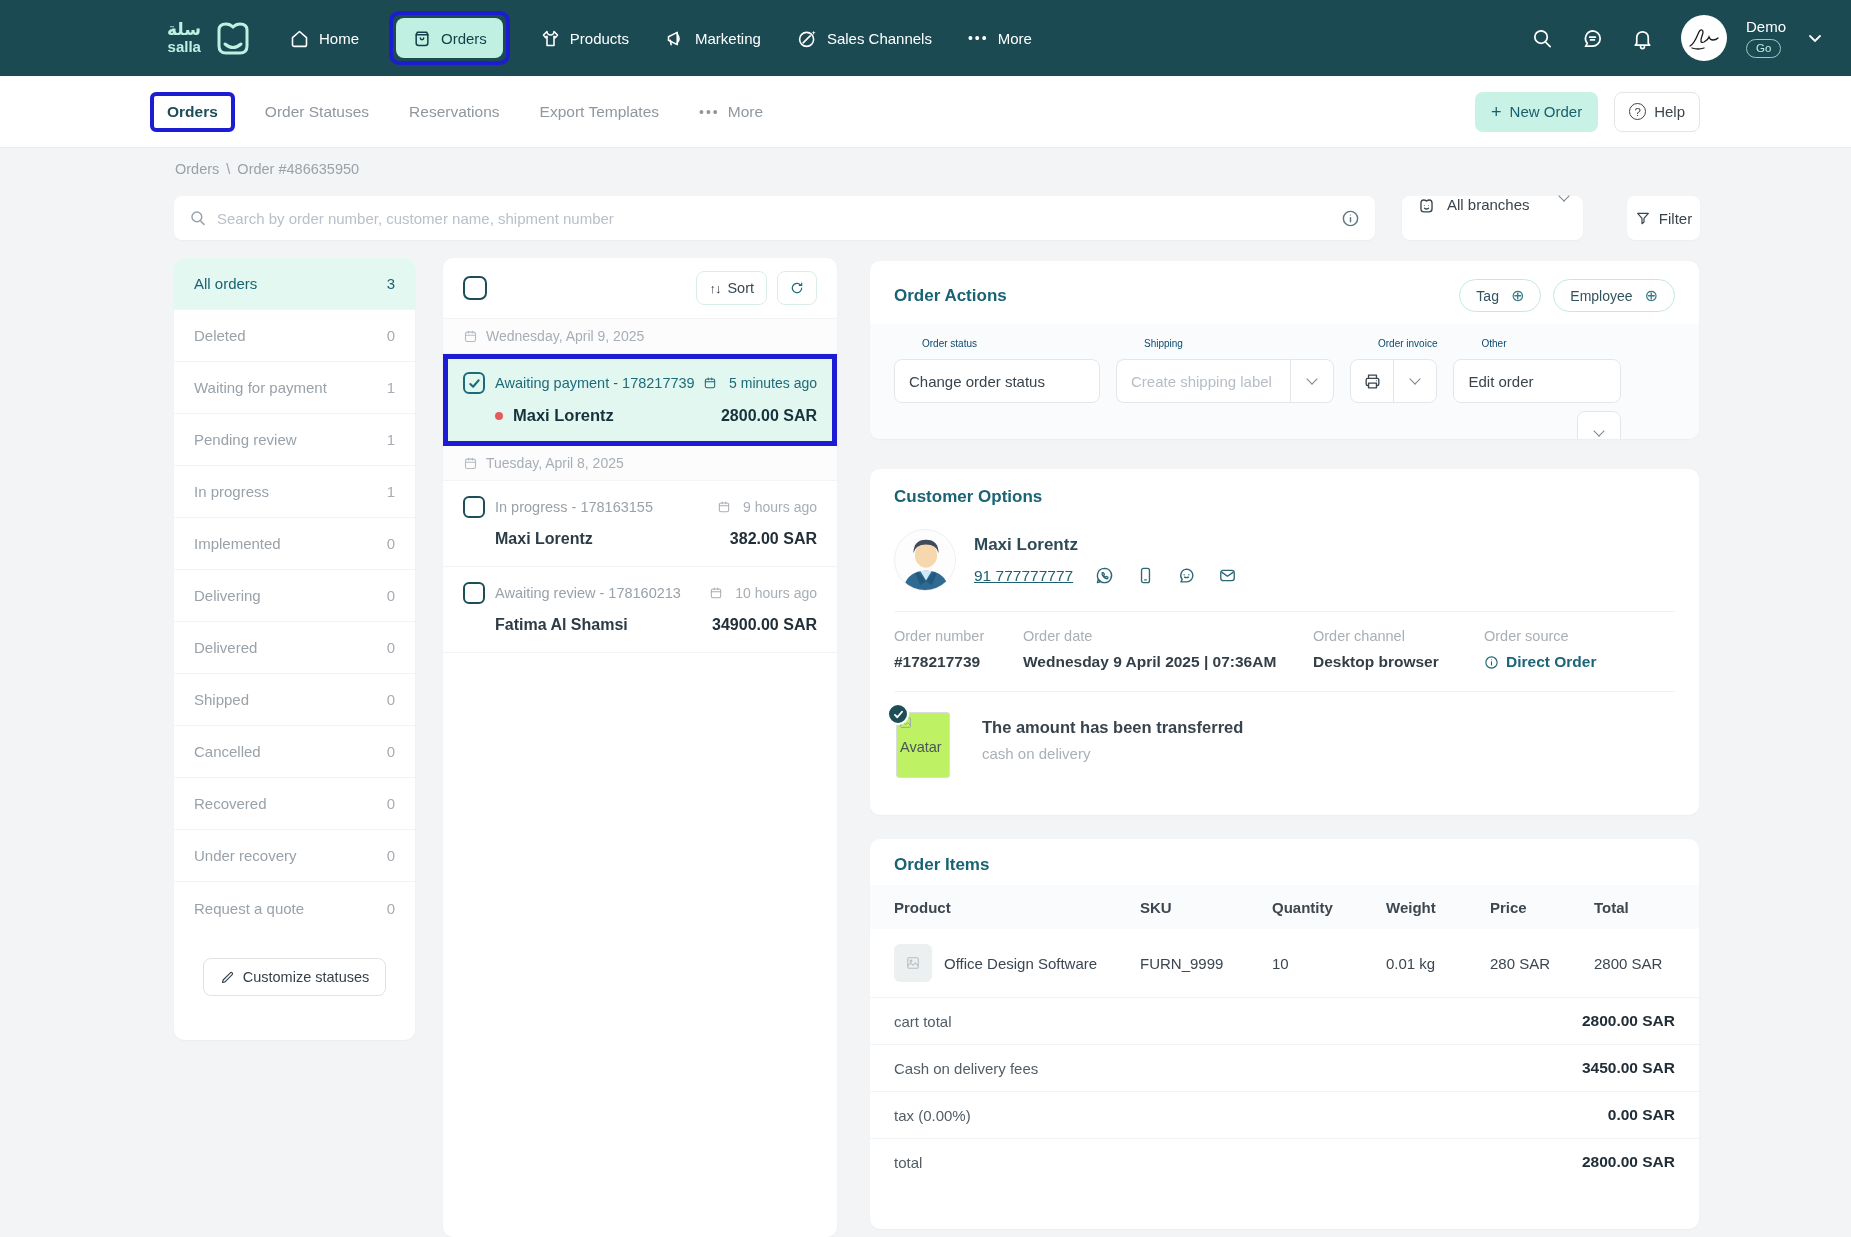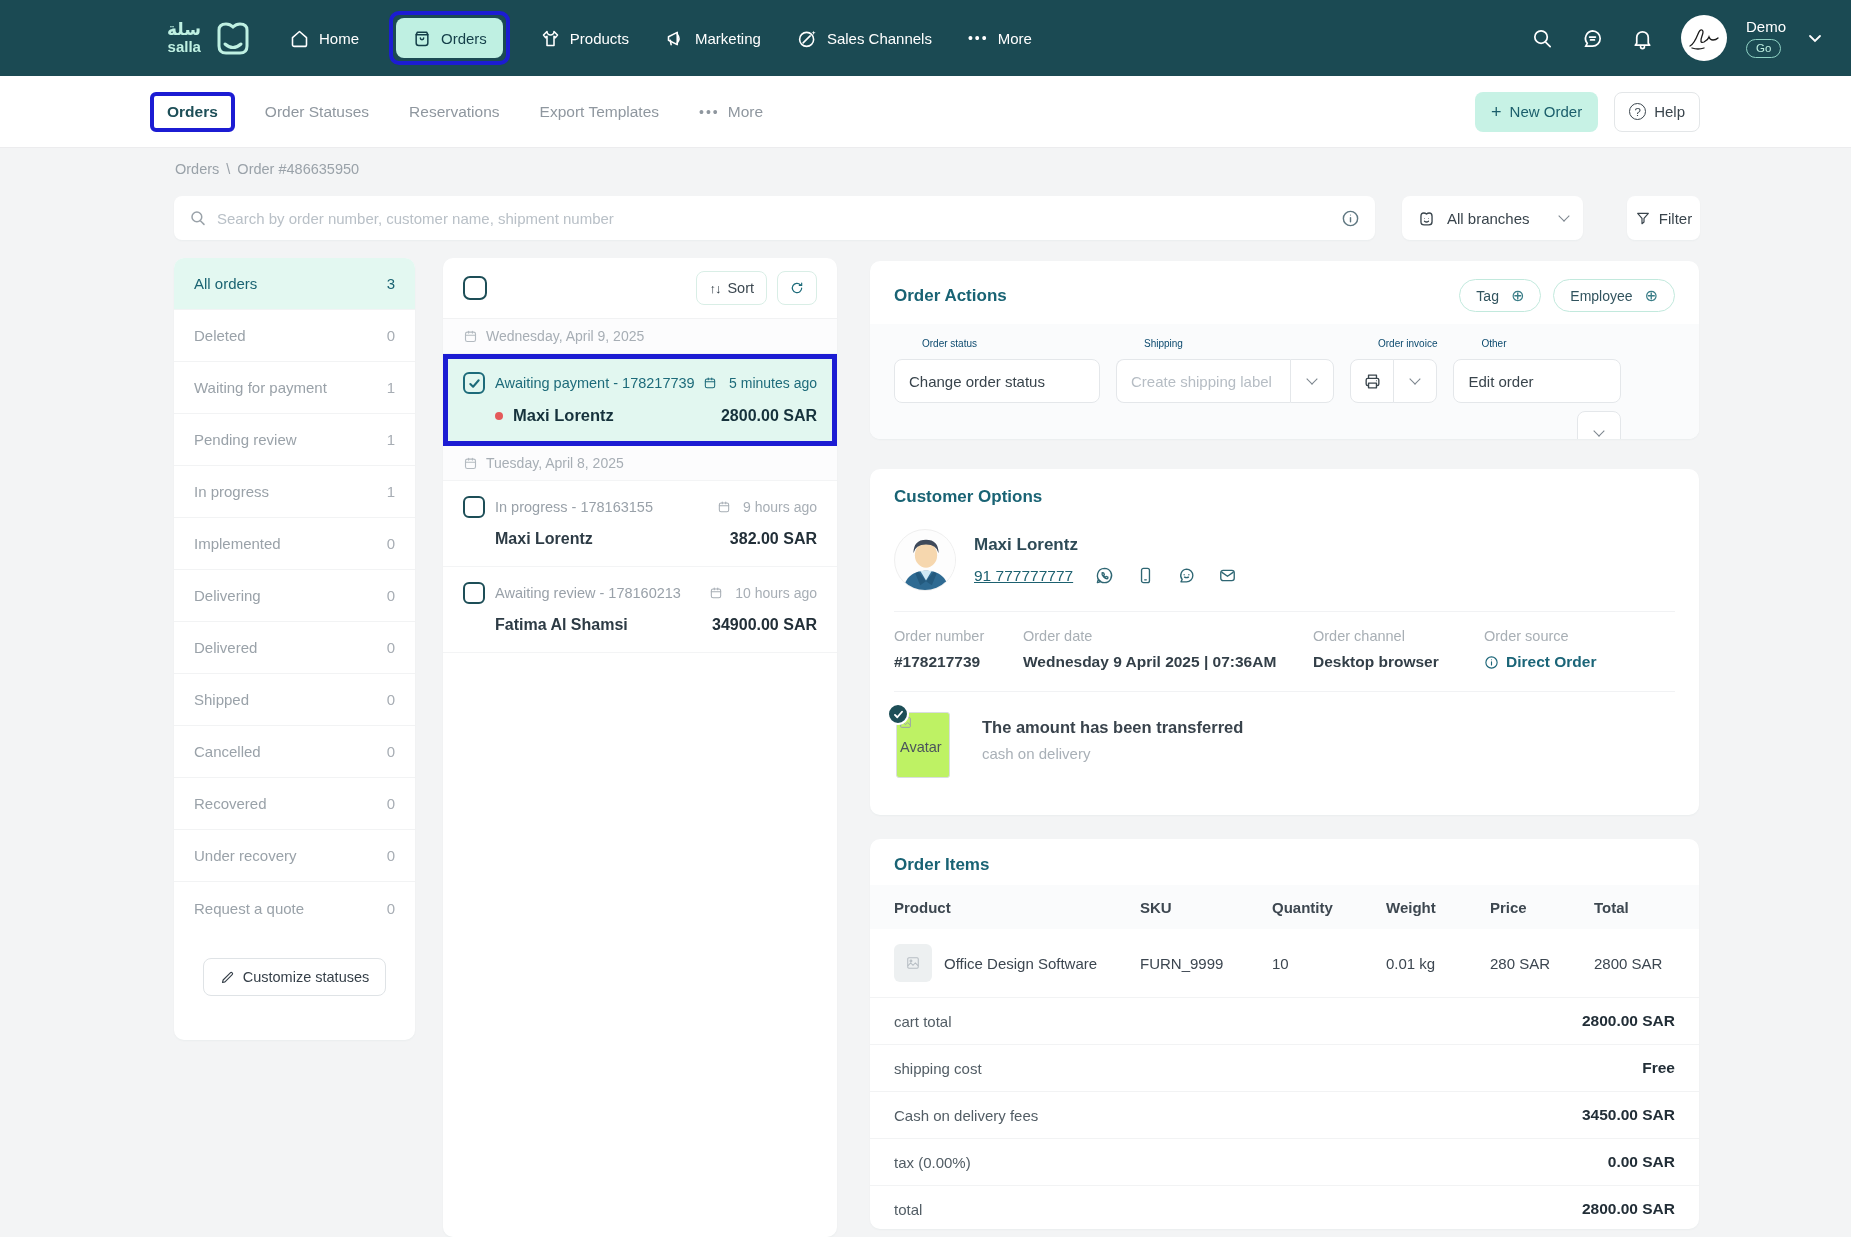--- a/index.html
+++ b/index.html
@@ -37,21 +37,21 @@
   .btn-new-order { background:#c7f2e5; color:#1b5e6b; border:none; border-radius:8px; padding:0 16px; height:40px; font-size:15px; display:flex; align-items:center; gap:8px; font-family:inherit; cursor:pointer; }
   .plus-glyph { font-size:18px; line-height:1; }
   .btn-help { background:#ffffff; border:1px solid #e3e6e8; border-radius:8px; padding:0 14px; height:40px; font-size:15px; color:#3a454d; display:flex; align-items:center; gap:8px; font-family:inherit; cursor:pointer; }
   .qmark { width:17px; height:17px; border:1.5px solid #3a454d; border-radius:50%; font-size:11.5px; display:flex; align-items:center; justify-content:center; }
 
   
   .breadcrumb { position:absolute; left:175px; top:161px; font-size:14.5px; color:#9aa2a9; display:flex; gap:7px; }
   .search-box { position:absolute; left:174px; top:196px; width:1201px; height:44px; background:#ffffff; border-radius:8px; display:flex; align-items:center; padding:0 15px; box-shadow:0 1px 2px rgba(27,74,83,.04); }
   .search-box input { flex:1; border:none; outline:none; font-size:15px; font-family:inherit; color:#39444c; margin:0 10px; background:transparent; }
   .search-box input::placeholder { color:#b9c0c7; }
-  .branches-btn { position:absolute; left:1402px; top:196px; width:181px; height:44px; background:#ffffff; border-radius:8px; display:flex; align-items:center; gap:11px; padding:0 15px; box-shadow:0 1px 2px rgba(27,74,83,.04); cursor:pointer; }
+  .branches-btn { position:absolute; left:1402px; top:196px; width:181px; height:44px; background:#ffffff; border-radius:8px; display:flex; gap:11px; padding:0 15px; box-shadow:0 1px 2px rgba(27,74,83,.04); cursor:pointer; }
   .branches-label { font-size:15px; color:#39444c; }
   .filter-btn { position:absolute; left:1627px; top:196px; width:73px; height:44px; background:#ffffff; border-radius:8px; display:flex; align-items:center; justify-content:center; gap:8px; font-size:15px; color:#39444c; box-shadow:0 1px 2px rgba(27,74,83,.04); cursor:pointer; }
   .chev { width:8px; height:8px; border-right:1.8px solid #7b858d; border-bottom:1.8px solid #7b858d; transform:rotate(45deg); margin-top:-4px; flex:none; }
 
   
   .sidebar-card { position:absolute; left:174px; top:258px; width:241px; height:782px; background:#ffffff; border-radius:10px; box-shadow:0 1px 2px rgba(27,74,83,.04); overflow:hidden; }
   .sb-item { height:52px; display:flex; align-items:center; justify-content:space-between; padding:0 20px; border-bottom:1px solid #f2f3f4; font-size:15px; color:#9aa2a9; cursor:pointer; }
   .sb-count { color:#a7adb4; }
   .sb-item.active { background:#e3f8f1; color:#1a6372; }
   .sb-item.active .sb-count { color:#1a6372; }
@@ -684,24 +684,20 @@
         <span>10</span>
         <span>0.01 kg</span>
         <span>280 SAR</span>
         <span>2800 SAR</span>
       </div>
       <div class="oi-total">
         <span class="tot-label">cart total</span>
         <span class="tot-value">2800.00 SAR</span>
       </div>
       <div class="oi-total">
-        <span class="tot-label">shipping cost</span>
-        <span class="tot-value">Free</span>
-      </div>
-      <div class="oi-total">
         <span class="tot-label">Cash on delivery fees</span>
         <span class="tot-value">3450.00 SAR</span>
       </div>
       <div class="oi-total">
         <span class="tot-label">tax (0.00%)</span>
         <span class="tot-value">0.00 SAR</span>
       </div>
       <div class="oi-total">
         <span class="tot-label">total</span>
         <span class="tot-value">2800.00 SAR</span>

